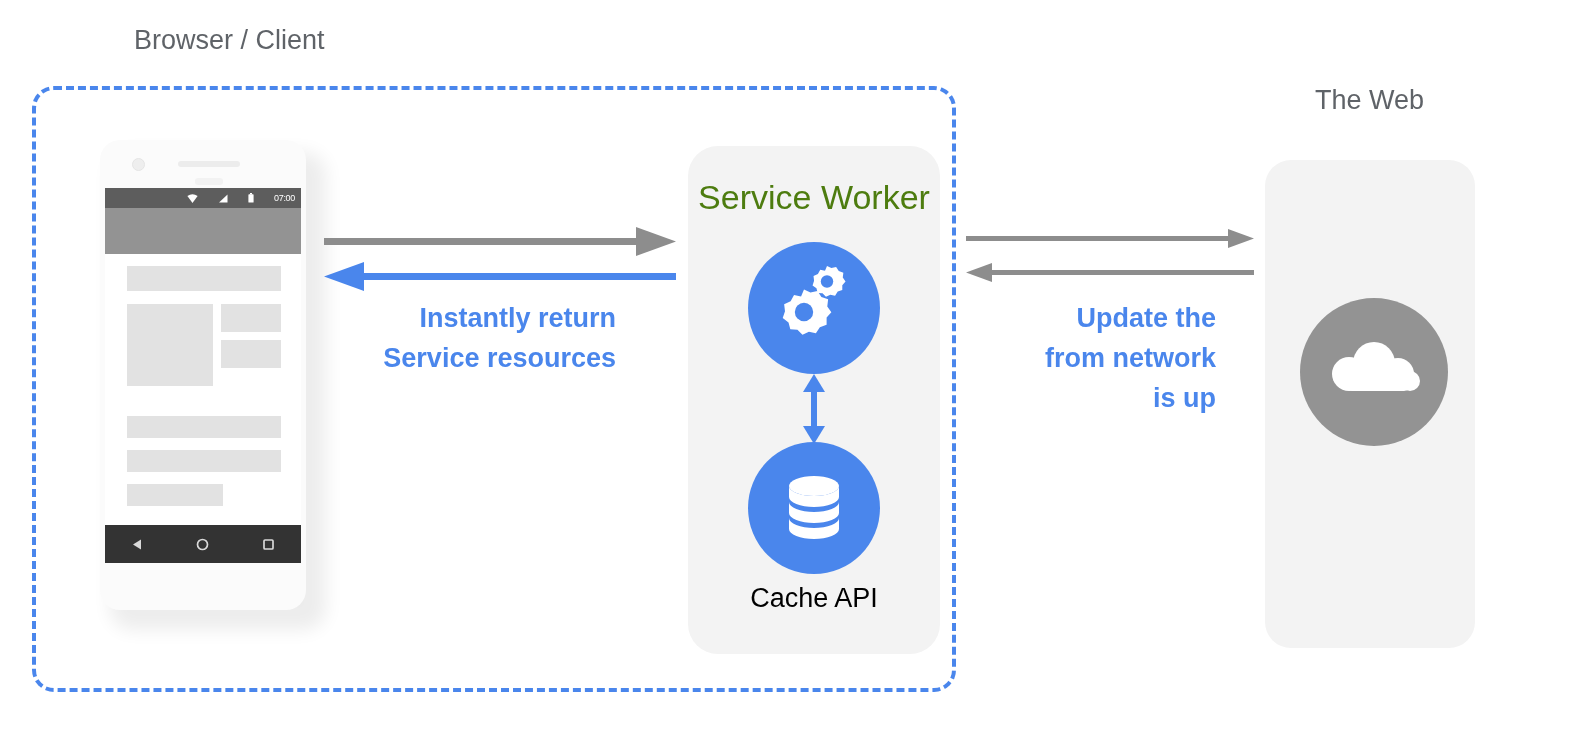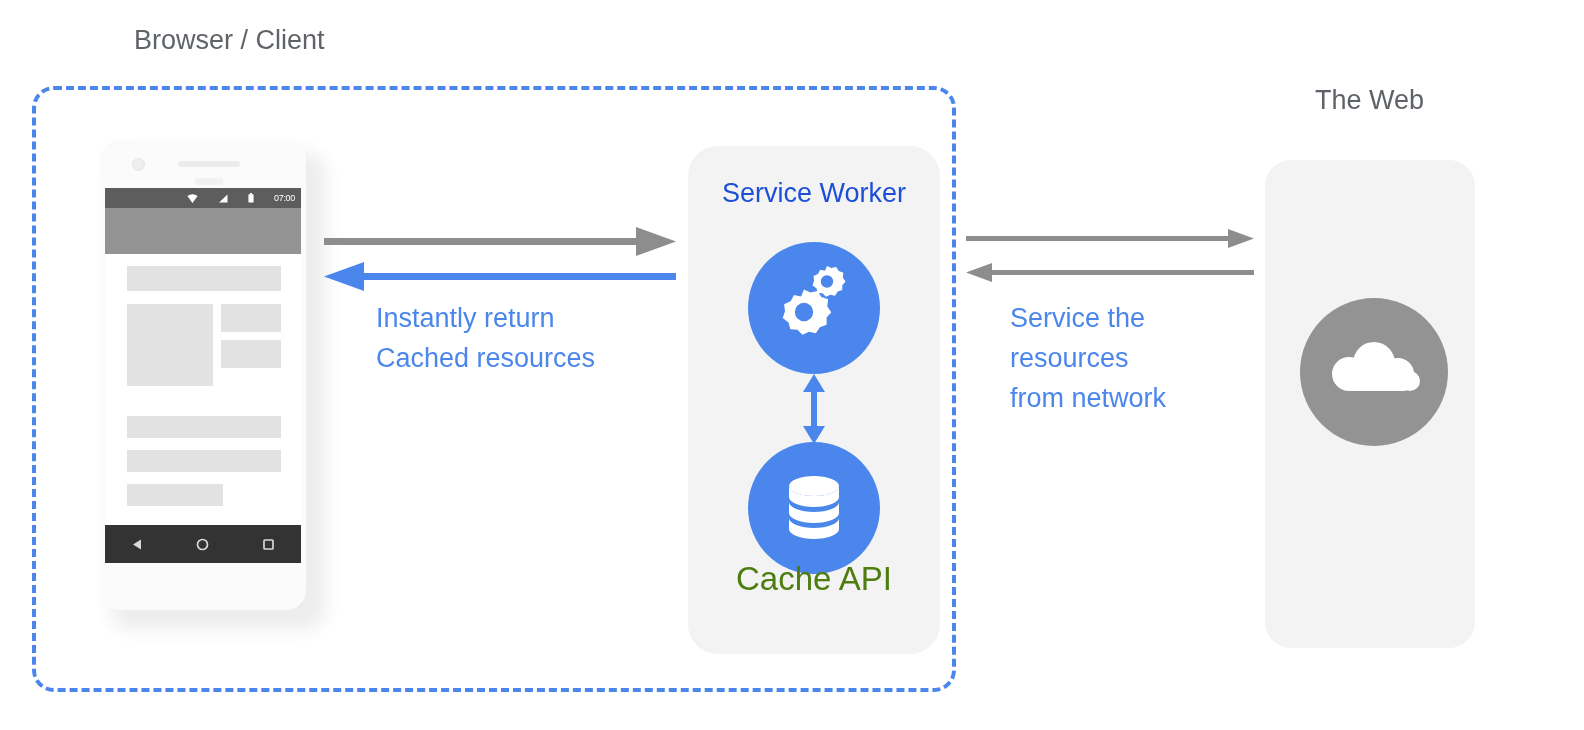--- a/index.html
+++ b/index.html
@@ -22,22 +22,23 @@
     color: #5f6368;
     font-size: 27px;
     font-weight: 400;
     white-space: nowrap;
   }
   .lbl-blue {
     position: absolute;
     color: #4a86ec;
     font-size: 27px;
     line-height: 40px;
-    text-align: left;
+    text-align: right;
     white-space: nowrap;
+    font-weight: bold;
   }
 
   
   #browser-box {
     position: absolute;
     left: 32px;
     top: 86px;
     width: 924px;
     height: 606px;
     border: 4px dashed #4a86ec;
@@ -154,30 +155,30 @@
     width: 252px;
     height: 508px;
     background: #f3f3f3;
     border-radius: 30px;
   }
   #sw-title {
     position: absolute;
     left: 0; top: 32px;
     width: 100%;
     text-align: center;
-    color: #1d4ed8;
+    color: #4d7c0f;
+    font-size: 34px;
+  }
+  #cache-title {
+    position: absolute;
+    left: 0; bottom: 40px;
+    width: 100%;
+    text-align: center;
+    color: #000000;
     font-size: 27px;
-  }
-  #cache-title {
-    position: absolute;
-    left: 0; bottom: 56px;
-    width: 100%;
-    text-align: center;
-    color: #4d7c0f;
-    font-size: 33px;
   }
   .blue-circle {
     position: absolute;
     border-radius: 50%;
     background: #4a86ec;
     display: flex;
     align-items: center;
     justify-content: center;
   }
   #sw-circle { left: 60px; top: 96px; width: 132px; height: 132px; }
@@ -299,21 +300,21 @@
       <path d="M312 3 L352 17.5 L312 32 Z" fill="#8d8d8d"></path>
     </g>
     <g>
       <rect x="34" y="49" width="318" height="7" fill="#4a86ec"></rect>
       <path d="M40 38 L0 52.5 L40 67 Z" fill="#4a86ec"></path>
     </g>
   </svg>
 
   <div class="lbl-blue" id="caption-left">
     <div>Instantly return</div>
-    <div>Cached resources</div>
+    <div>Service resources</div>
   </div>
 
   <div id="sw-panel">
 
     <div id="sw-title">Service Worker</div>
 
     <div class="blue-circle" id="sw-circle">
       <span>
         <svg width="88" height="84" viewBox="0 0 88 84">
 
@@ -363,23 +364,23 @@
       <rect x="0" y="10" width="268" height="5" fill="#8d8d8d"></rect>
       <path d="M262 3 L288 12.5 L262 22 Z" fill="#8d8d8d"></path>
     </g>
     <g>
       <rect x="20" y="44" width="268" height="5" fill="#8d8d8d"></rect>
       <path d="M26 37 L0 46.5 L26 56 Z" fill="#8d8d8d"></path>
     </g>
   </svg>
 
   <div class="lbl-blue" id="caption-right">
-    <div>Service the</div>
-    <div>resources</div>
+    <div>Update the</div>
     <div>from network</div>
+    <div>is up</div>
   </div>
 
   <div class="lbl-gray" id="web-label">The Web</div>
 
   <div id="web-panel"></div>
 
   <div id="web-circle">
     <span>
       <svg width="92" height="58" viewBox="0 0 92 58">
         <g fill="#ffffff">

